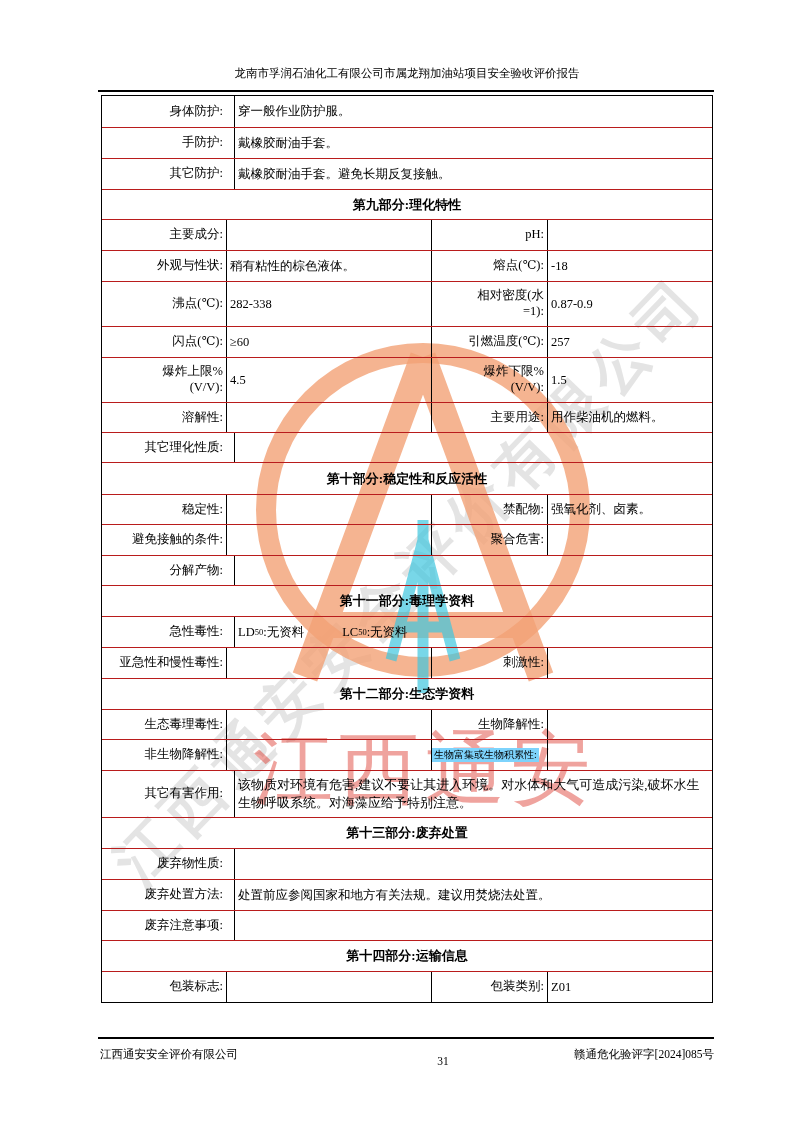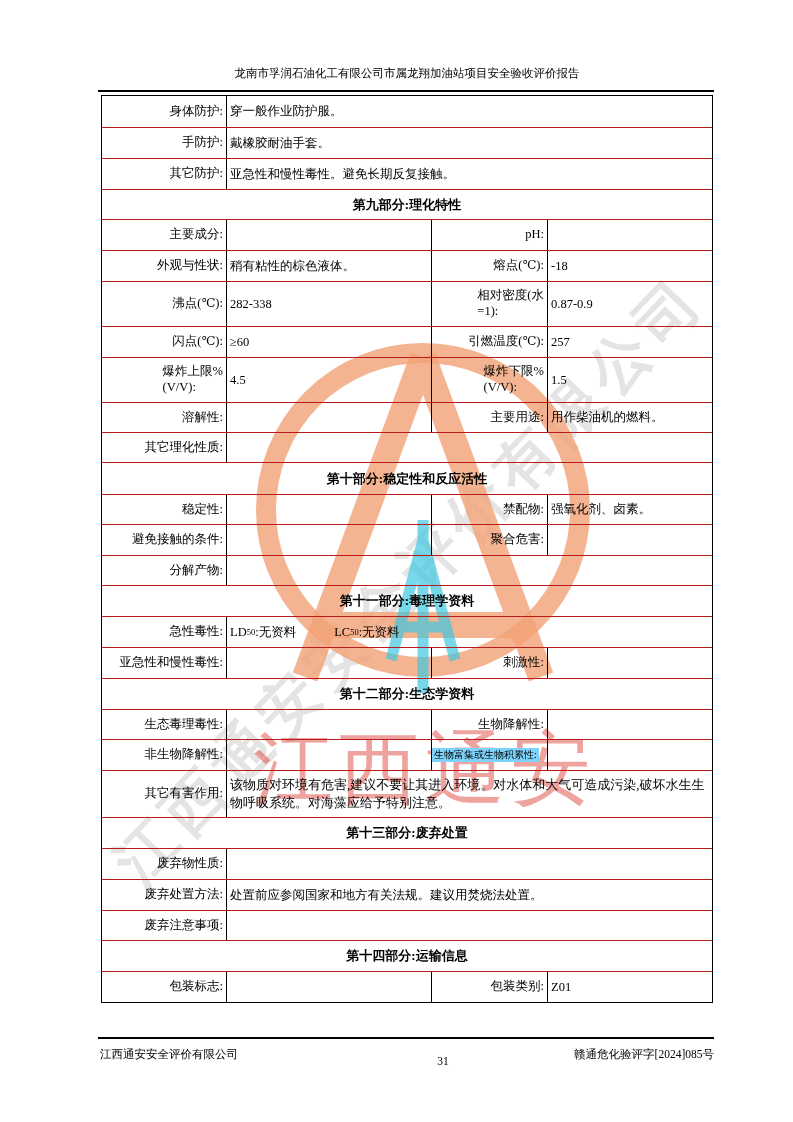--- a/index.html
+++ b/index.html
@@ -14,28 +14,28 @@
   .wm-red{left:253px;top:716px;font-size:80px;font-weight:normal;letter-spacing:6px;
           color:rgba(219,52,40,0.45);white-space:nowrap;}
   
   .content{position:absolute;left:0;top:0;width:100%;height:100%;z-index:1;}
   .doc-title{position:absolute;top:66px;left:101px;width:612px;text-align:center;font-size:11.5px;}
   .head-rule{position:absolute;top:90px;left:98px;width:616px;border-top:2px solid #000;}
   .tbl{position:absolute;top:95px;left:101px;width:612px;border:1.5px solid #000;box-sizing:border-box;}
   .tr{display:flex;align-items:stretch;box-sizing:border-box;border-top:1px solid #b91c1c;}
   .tr:first-child{border-top:none;}
   .td{box-sizing:border-box;display:flex;align-items:center;font-size:12.5px;overflow:visible;}
-  .lbl{justify-content:flex-end;padding:0 3px 0 2px;white-space:pre-line;line-height:1.25;}
+  .lbl{justify-content:flex-end;text-align:right;padding:0 3px 0 2px;white-space:pre-line;line-height:1.25;}
   .val{justify-content:flex-start;text-align:left;padding:1px 3px;line-height:1.35;}
   .bl{border-left:1px solid #000;}
   .c1{width:124px;flex:none;}
   .c2{width:205px;flex:none;}
   .c3{width:116px;flex:none;}
   .c4{flex:1;}
-  .vwide{flex:1;}
+  .vwide{flex:1;margin-left:8px;}
   .sec{width:100%;display:flex;align-items:center;justify-content:center;
        font-weight:bold;font-size:13px;}
   .small-lbl{justify-content:flex-start;text-align:left;padding:0;}
   .small-lbl span{font-size:10px;white-space:nowrap;background:#7dd3fc;padding:1px 2px;position:relative;}
   sub{font-size:8.5px;line-height:0;}
   .lc-gap{margin-left:38px;}
   .foot-rule{position:absolute;top:1037px;left:98px;width:616px;border-top:2px solid #000;}
   .footer{position:absolute;top:1047px;left:98px;width:616px;font-size:11.5px;height:20px;}
   .footer .f-left{position:absolute;left:2px;top:0;}
   .footer .f-center{position:absolute;left:315px;top:8px;width:60px;text-align:center;}
@@ -68,21 +68,21 @@
         <div class="td val vwide bl">穿一般作业防护服。</div>
       </div>
 
       <div class="tr" style="height:31px">
         <div class="td lbl c1">手防护:</div>
         <div class="td val vwide bl">戴橡胶耐油手套。</div>
       </div>
 
       <div class="tr" style="height:31px">
         <div class="td lbl c1">其它防护:</div>
-        <div class="td val vwide bl">亚急性和慢性毒性。避免长期反复接触。</div>
+        <div class="td val vwide bl">戴橡胶耐油手套。避免长期反复接触。</div>
       </div>
 
       <div class="tr" style="height:30px">
         <div class="td sec">第九部分:理化特性</div>
       </div>
 
       <div class="tr" style="height:31px">
         <div class="td lbl c1">主要成分:</div>
         <div class="td val c2 bl"></div>
         <div class="td lbl c3 bl">pH:</div>

